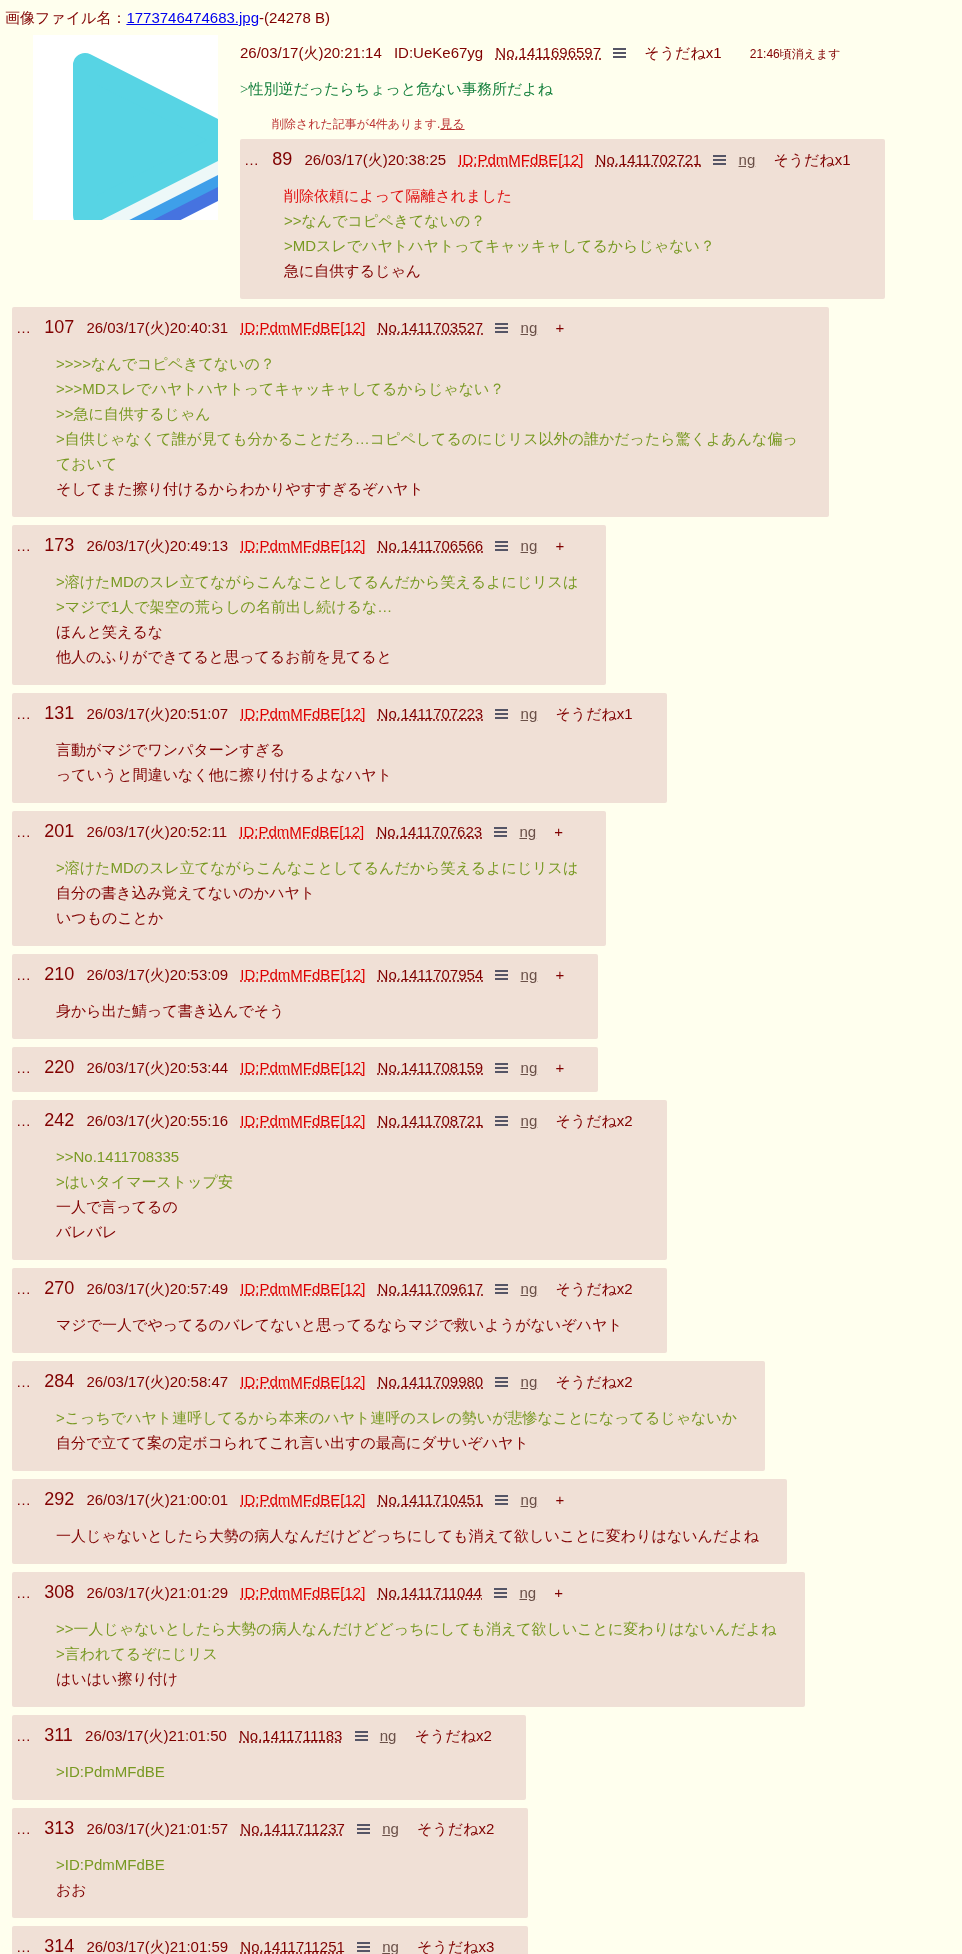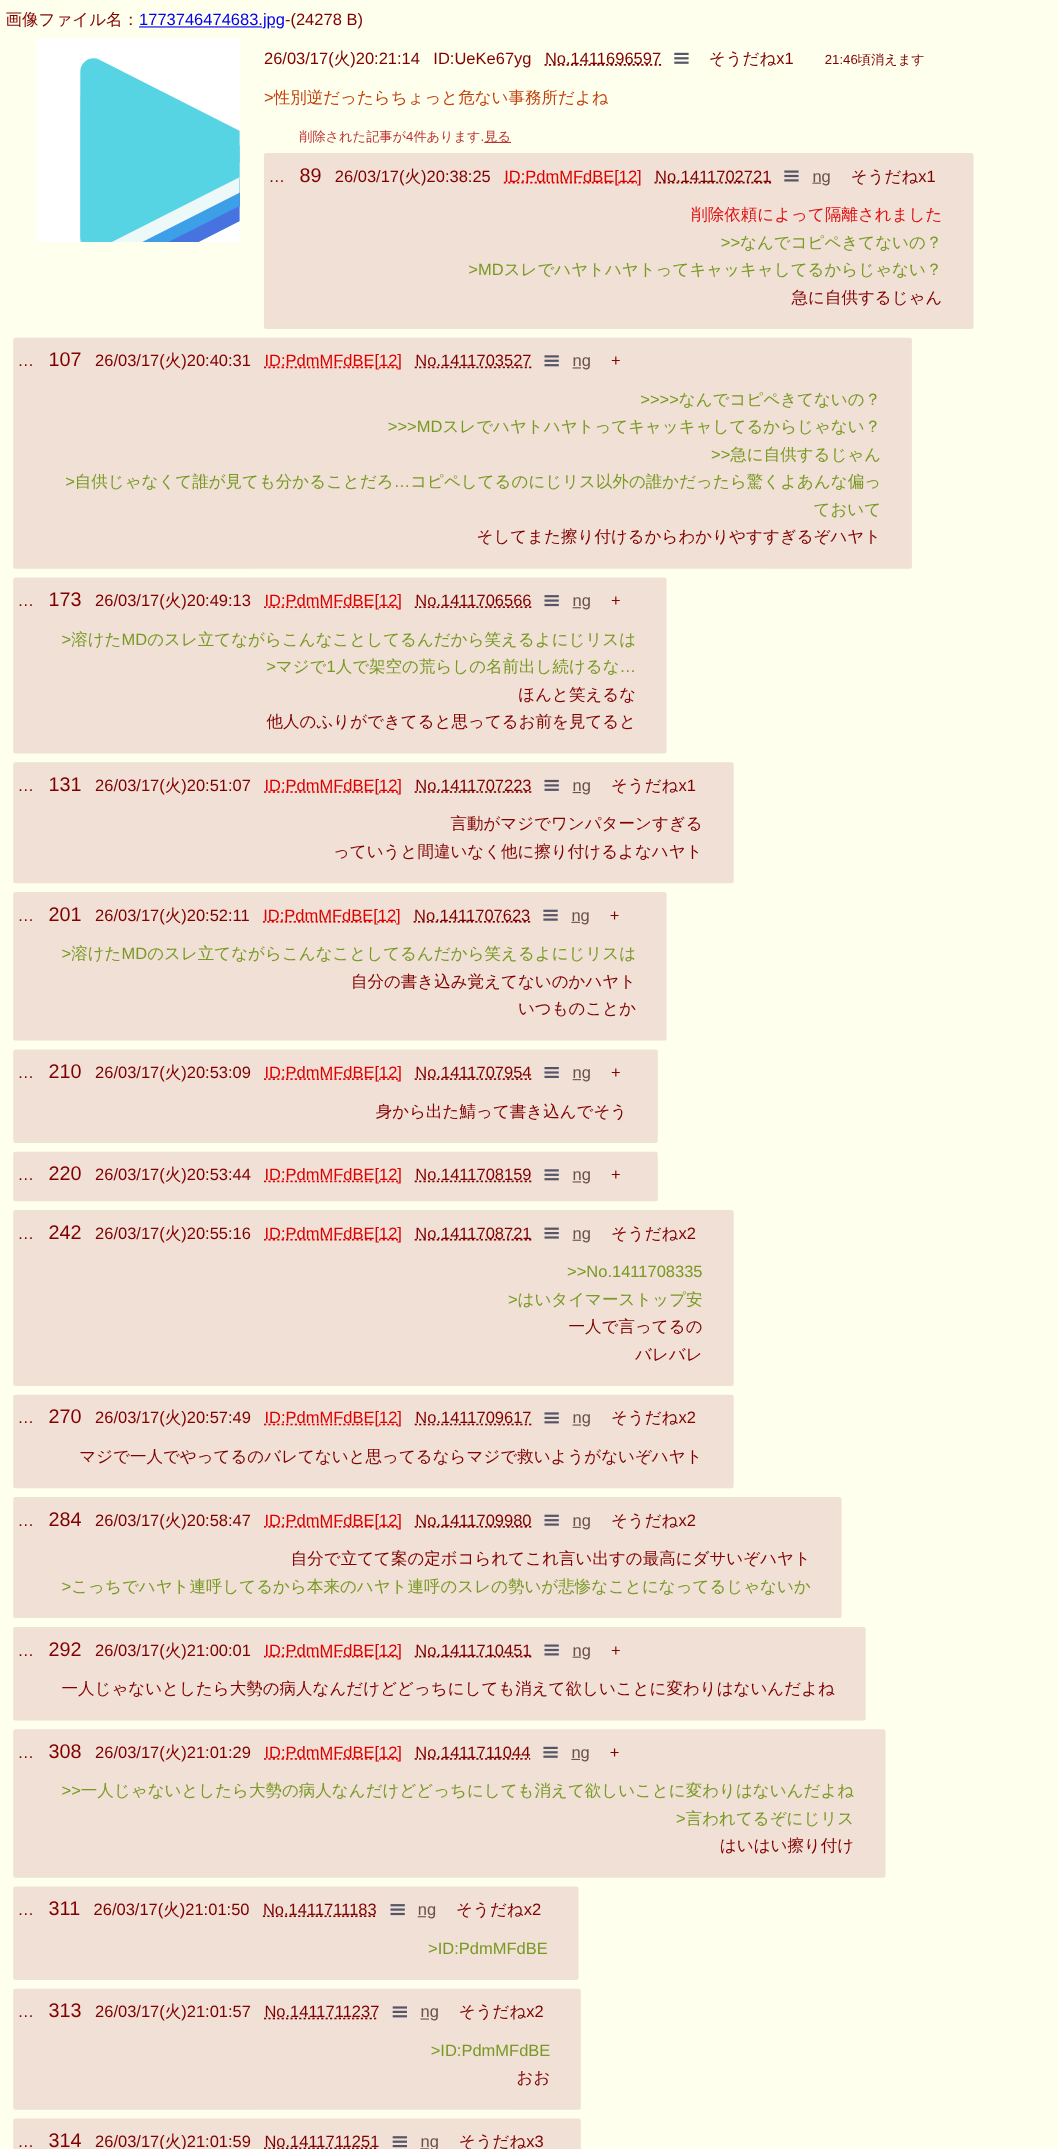--- a/index.html
+++ b/index.html
@@ -31,35 +31,35 @@
     background:
       linear-gradient(#556 0 0) 0 1px/13px 2px no-repeat,
       linear-gradient(#556 0 0) 0 5px/13px 2px no-repeat,
       linear-gradient(#556 0 0) 0 9px/13px 2px no-repeat;
     cursor:pointer;
   }
   .ng{color:#6a5048;text-decoration:underline;cursor:pointer;}
   .sodane{margin-left:6px;cursor:pointer;color:#800000;}
   .expire{font-size:12px;margin-left:16px;}
 
-  .op-quote{color:#c2410c;margin-top:14px;line-height:25px;}
+  .op-quote{color:#15803d;margin-top:14px;line-height:25px;font-family:Liberation Serif, serif;}
   .notice{font-size:12px;color:#BB3333;margin:14px 0 0 -8px;padding-left:40px;}
   .notice a{color:#BB3333;text-decoration:underline;cursor:pointer;}
 
   #replies{margin-left:12px;}
   .reply{
     display:table;
     background:#F0E0D6;
     margin-top:8px;
     padding:10px 26px 14px 4px;
     border-radius:2px;
   }
   .op-col .reply{margin-top:6px;}
   blockquote.body{margin:13px 2px 2px 40px;max-width:745px;line-height:25px;}
-  .line{white-space:pre-wrap;text-align:right;}
+  .line{white-space:pre-wrap;}
   .line.quote{color:#789922;}
   .line.deleted{color:#E01010;}
   .line.text{color:#800000;}
 </style>
 </head>
 <body>
 
 <div class="file-line">
   <span>画像ファイル名：</span><a>1773746474683.jpg</a><span>-(24278 B)</span>
 </div>
@@ -259,22 +259,22 @@
       <span class="dots">…</span>
       <span class="cnt">284</span>
       <span class="date">26/03/17(火)20:58:47</span>
       <span class="pid">ID:PdmMFdBE[12]</span>
       <span class="pno">No.1411709980</span>
       <span class="menu-icon"></span>
       <span class="ng">ng</span>
       <span class="sodane">そうだねx2</span>
     </div>
     <blockquote class="body">
+        <div class="line quote">&gt;こっちでハヤト連呼してるから本来のハヤト連呼のスレの勢いが悲惨なことになってるじゃないか</div>
         <div class="line text">自分で立てて案の定ボコられてこれ言い出すの最高にダサいぞハヤト</div>
-        <div class="line quote">&gt;こっちでハヤト連呼してるから本来のハヤト連呼のスレの勢いが悲惨なことになってるじゃないか</div>
       </blockquote>
   </div>
 
   <div class="reply">
     <div class="hdr">
       <span class="dots">…</span>
       <span class="cnt">292</span>
       <span class="date">26/03/17(火)21:00:01</span>
       <span class="pid">ID:PdmMFdBE[12]</span>
       <span class="pno">No.1411710451</span>

